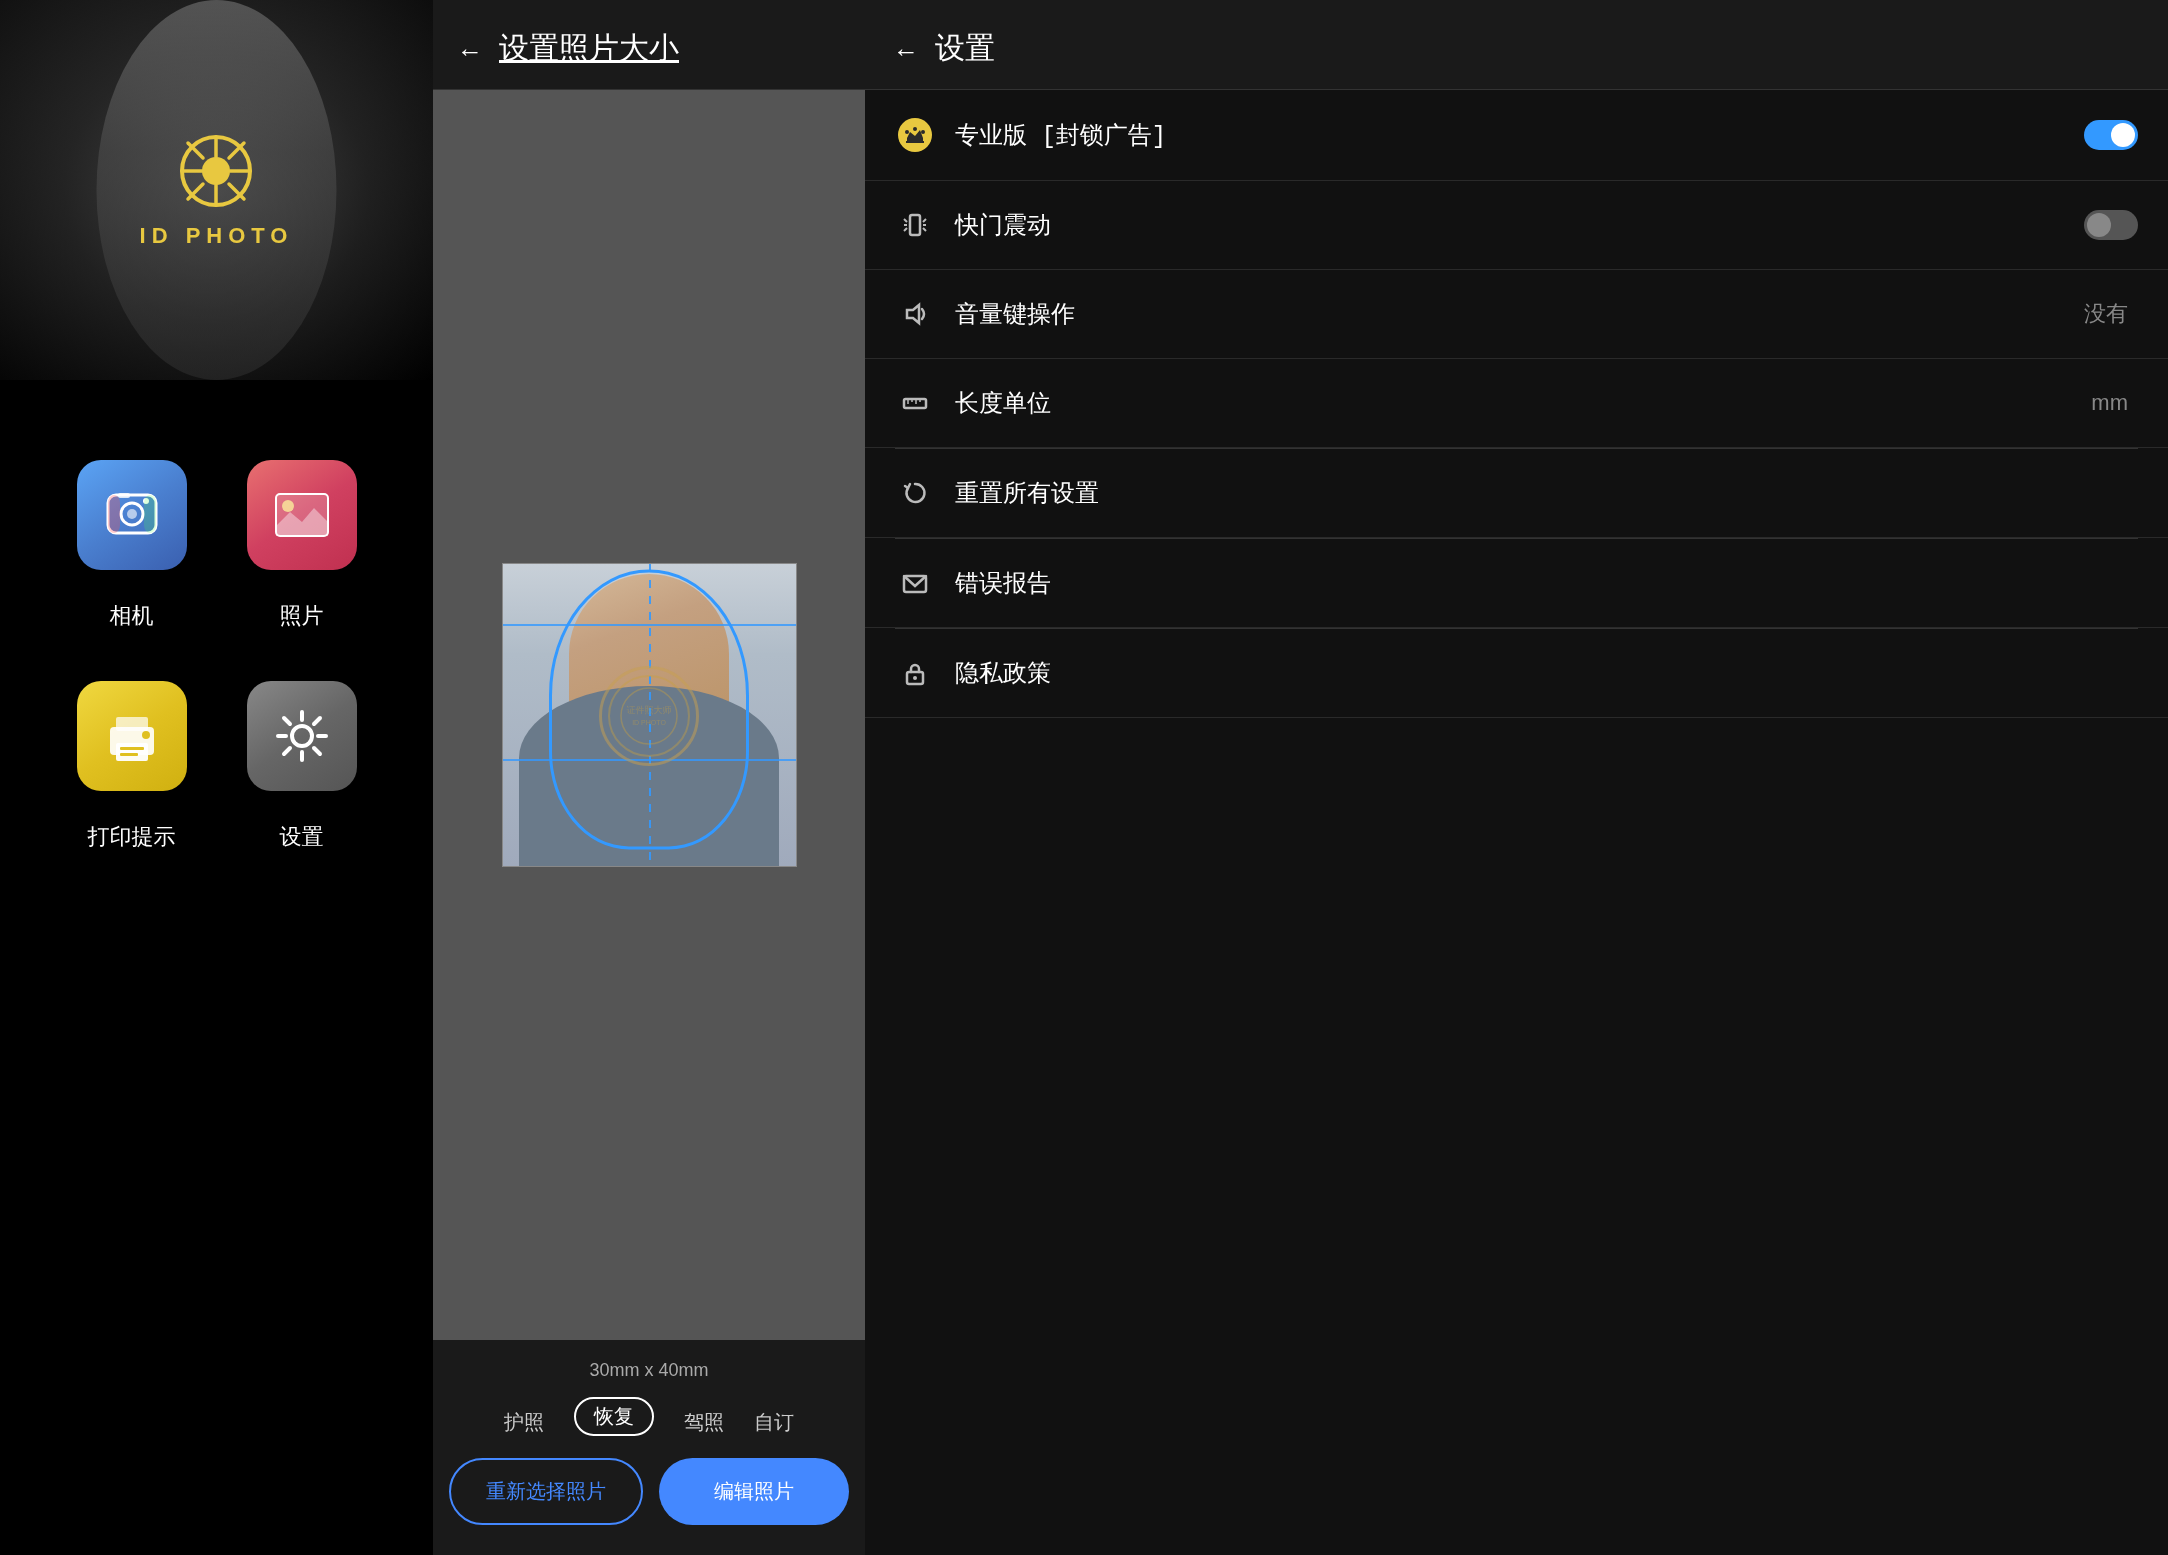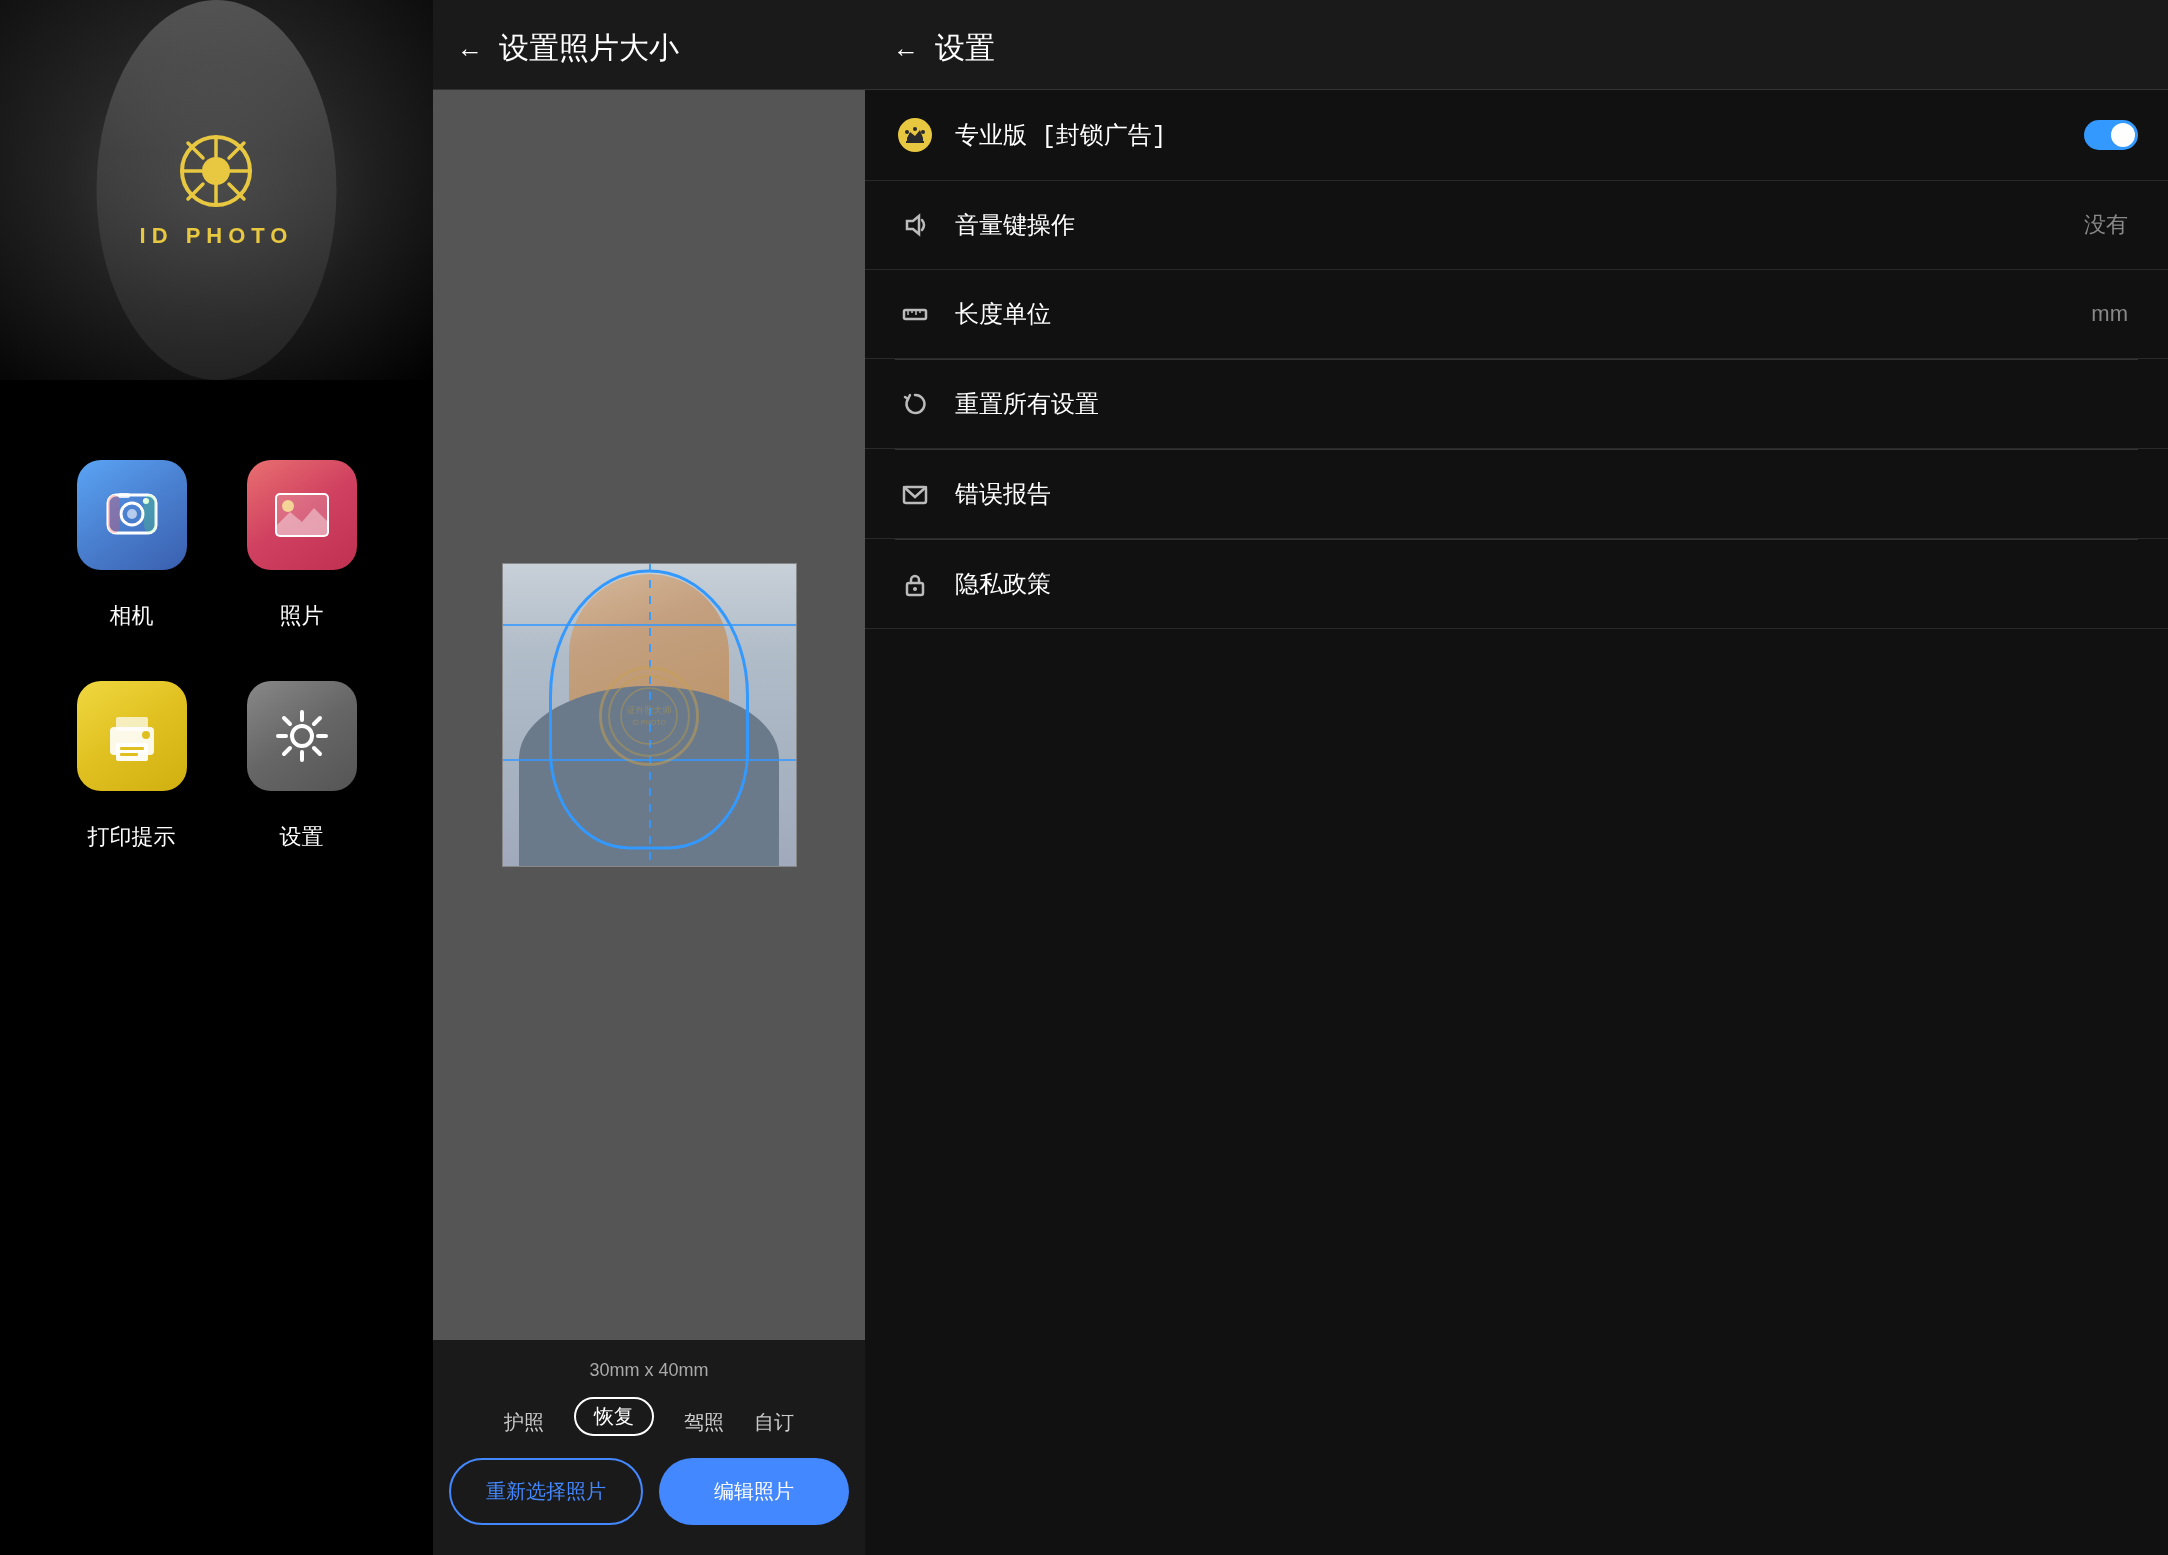--- a/index.html
+++ b/index.html
@@ -133,20 +133,21 @@
     }
     .back-arrow {
       color: #fff;
       font-size: 26px;
       cursor: pointer;
     }
     .middle-title {
       color: #fff;
       font-size: 30px;
       font-weight: 500;
+      text-decoration: underline;
     }
     .photo-preview-area {
       flex: 1;
       background: #555;
       position: relative;
       display: flex;
       align-items: center;
       justify-content: center;
       overflow: hidden;
     }
@@ -560,20 +561,35 @@
             <circle cx="2" cy="6" r="2" fill="#2a2a2a"></circle>
             <circle cx="10" cy="3" r="2" fill="#2a2a2a"></circle>
             <circle cx="18" cy="6" r="2" fill="#2a2a2a"></circle>
           </svg>
         </div>
       </div>
       <span class="settings-item-label">专业版 [封锁广告]</span>
       <div class="toggle-on"></div>
     </div>
 
+    <div class="settings-item">
+      <div class="settings-item-icon">
+        <svg width="28" height="28" viewBox="0 0 28 28">
+          <rect x="9" y="4" width="10" height="20" rx="2" fill="none" stroke="#bbb" stroke-width="2.5"></rect>
+          <line x1="3" y1="8" x2="6" y2="11" stroke="#bbb" stroke-width="2"></line>
+          <line x1="3" y1="14" x2="6" y2="14" stroke="#bbb" stroke-width="2"></line>
+          <line x1="3" y1="20" x2="6" y2="17" stroke="#bbb" stroke-width="2"></line>
+          <line x1="25" y1="8" x2="22" y2="11" stroke="#bbb" stroke-width="2"></line>
+          <line x1="25" y1="14" x2="22" y2="14" stroke="#bbb" stroke-width="2"></line>
+          <line x1="25" y1="20" x2="22" y2="17" stroke="#bbb" stroke-width="2"></line>
+        </svg>
+      </div>
+      <span class="settings-item-label">快门震动</span>
+      <div class="toggle-off"></div>
+    </div>
 
     <div class="settings-item">
       <div class="settings-item-icon">
         <svg width="28" height="28" viewBox="0 0 28 28">
           <polygon points="6,10 12,10 18,5 18,23 12,18 6,18" fill="none" stroke="#bbb" stroke-width="2.5"></polygon>
           <path d="M21 9 Q25 14 21 19" fill="none" stroke="#bbb" stroke-width="2.5" stroke-linecap="round"></path>
         </svg>
       </div>
       <span class="settings-item-label">音量键操作</span>
       <span class="settings-item-value">没有</span>

